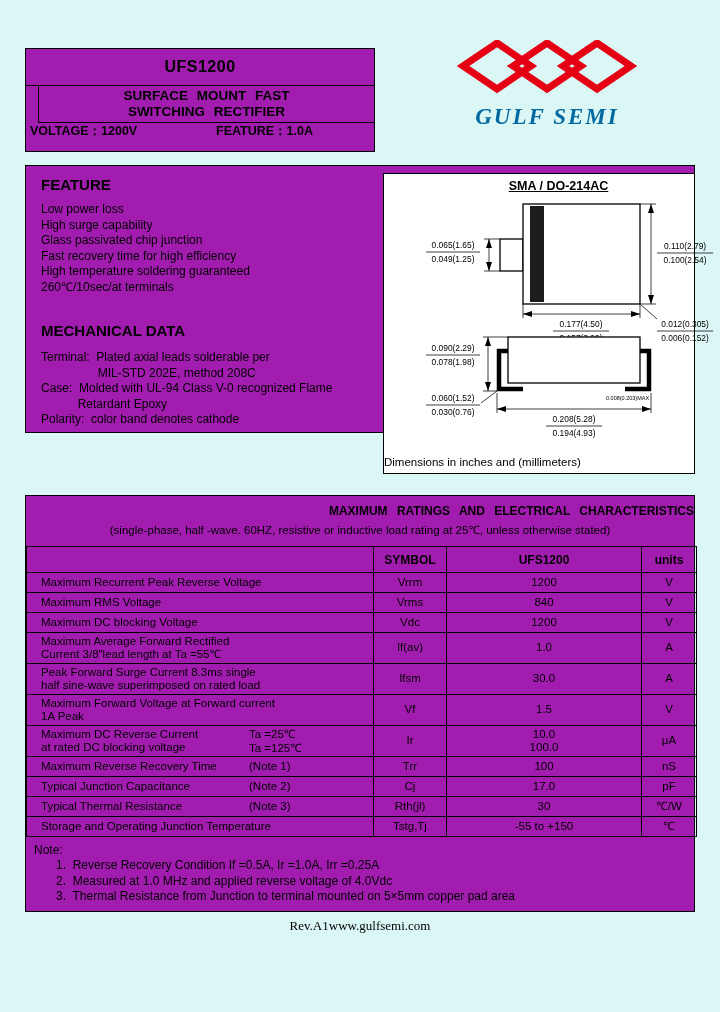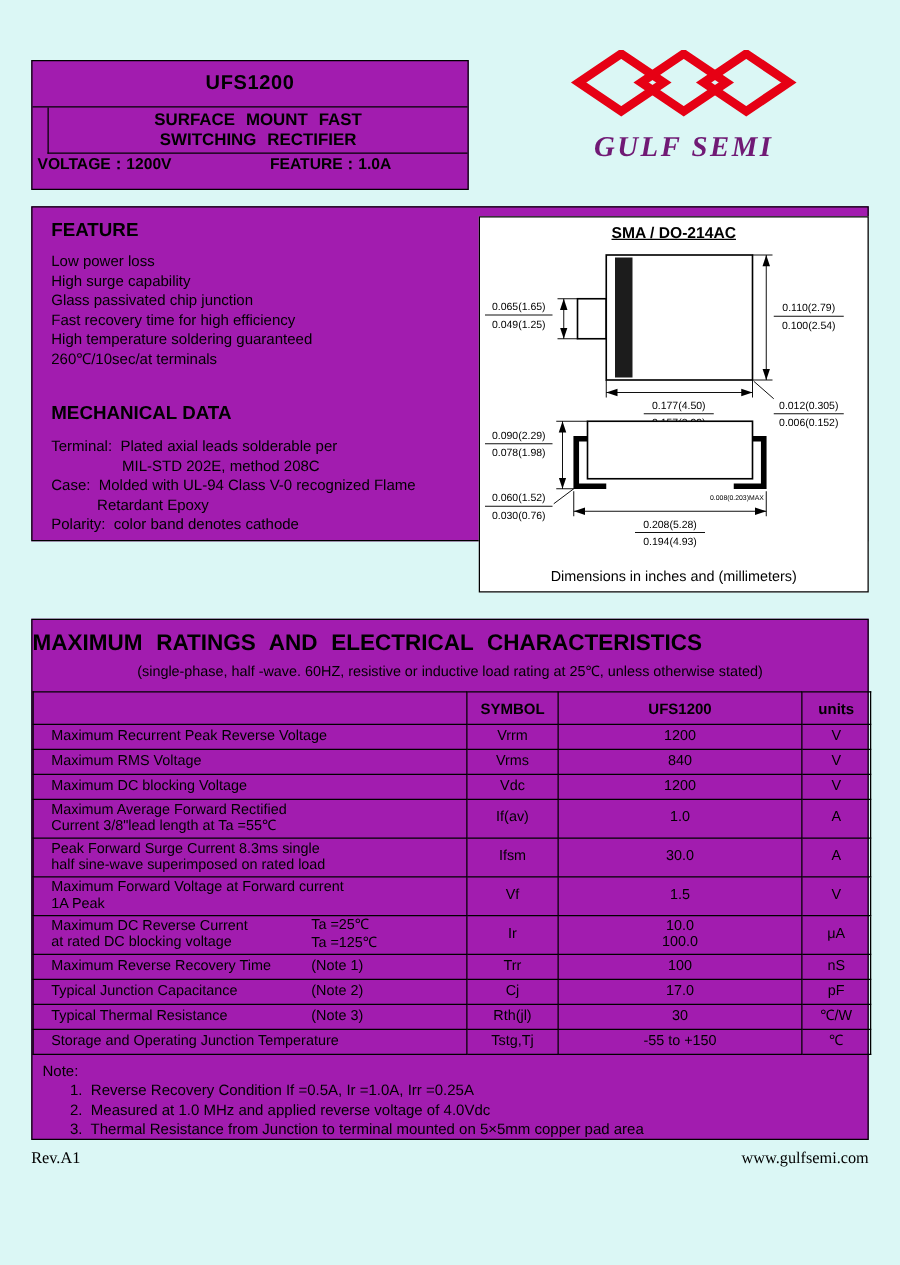--- a/index.html
+++ b/index.html
@@ -13,58 +13,58 @@
               font-size:16px; font-weight:bold; letter-spacing:.5px; }
   .hdr-title-box { height:37px; margin-left:12px; border-left:1px solid #000; border-bottom:1px solid #000;
                    display:flex; flex-direction:column; align-items:center; justify-content:center;
                    font-weight:bold; font-size:13.5px; line-height:16px; word-spacing:5px; }
   .hdr-vc { height:28px; position:relative; display:flex; align-items:flex-start; font-weight:bold; font-size:12.5px; }
   .hdr-vc span:first-child { margin-left:4px; }
   .hdr-vc .cur { position:absolute; left:190px; }
 
   
   .logo { position:absolute; left:452px; top:40px; width:190px; text-align:center; }
-  .brand { margin-top:2px; color:#701a75; font-family:"Liberation Serif", serif; font-style:italic;
+  .brand { margin-top:2px; color:#0369a1; font-family:"Liberation Serif", serif; font-style:italic;
            font-weight:bold; font-size:23px; letter-spacing:2px; white-space:nowrap; }
 
   
   .main-box { position:absolute; left:25px; top:165px; width:670px; height:268px; }
   .feat-h { position:absolute; left:15px; top:10px; font-size:15px; font-weight:bold; }
   .feat-list { position:absolute; left:15px; top:36px; font-size:12px; line-height:15.5px; }
   .mech-h { position:absolute; left:15px; top:156px; font-size:15px; font-weight:bold; }
   .mech-list { position:absolute; left:15px; top:184px; font-size:12px; line-height:15.5px; }
   .mech-list div { white-space:pre; }
 
   
-  .pkg-box { position:absolute; left:357px; top:7px; width:312px; height:301px; border:1px solid #000; background:#fff; }
+  .pkg-box { position:absolute; left:357px; top:7px; width:312px; height:301px; border:1px solid #000; background:#fff;padding-left:39px; }
   .pkg-title { text-align:center; margin-top:5px; font-weight:bold; font-size:12.5px; text-decoration:underline; }
   .pkg-svg { display:block; margin:0 auto; }
   .pkg-svg text { font-family:"Liberation Sans", sans-serif; fill:#000; }
-  .pkg-caption { position:absolute; left:0; right:0; bottom:5px; text-align:center; font-size:11.5px; }
+  .pkg-caption { position:absolute; left:0; right:0; bottom:5px; font-size:11.5px; }
 
   
   .ratings-box { position:absolute; left:25px; top:495px; width:670px; height:417px; padding-top:8px; }
-  .ratings-title { text-align:left; font-size:18px; font-weight:bold; word-spacing:6px; }
+  .ratings-title { text-align:right; font-size:12px; font-weight:bold; word-spacing:6px; }
   .ratings-sub { text-align:center; font-size:11.5px; margin-top:4px; }
   .ratings-table { width:100%; border-collapse:collapse; table-layout:fixed; margin-top:9px; font-size:11.5px; }
   .ratings-table th, .ratings-table td { border:1px solid #000; padding:0; vertical-align:middle; overflow:hidden; }
   .ratings-table thead tr { height:26px; }
   .ratings-table th { font-weight:bold; font-size:12px; text-align:center; }
   td.c-param { text-align:left; position:relative; padding:1px 2px 1px 14px; }
   .param-text { white-space:pre-line; line-height:13.5px; display:inline-block; vertical-align:middle; }
   .param-note { position:absolute; left:222px; top:50%; transform:translateY(-50%); white-space:pre-line; line-height:13.5px; }
   td.c-sym, td.c-val, td.c-unit { text-align:center; white-space:pre-line; line-height:13.5px; }
 
   .notes { margin:6px 0 0 8px; font-size:12px; }
   .notes-h { line-height:15px; }
   .notes-list { padding-left:22px; line-height:15.5px; }
   .notes-list div { white-space:pre; }
 
   
-  .footer { position:absolute; left:25px; right:25px; top:918px; display:flex; justify-content:space-between;
+  .footer { position:absolute; left:25px; right:25px; top:918px; display:flex; justify-content:center;
             font-family:"Liberation Serif", serif; font-size:13px; }
 </style>
 </head>
 <body>
 
 <div class="page">
 
   <div class="hdr-outer box">
     <div class="hdr-part">UFS1200</div>
     <div class="hdr-title-box">

